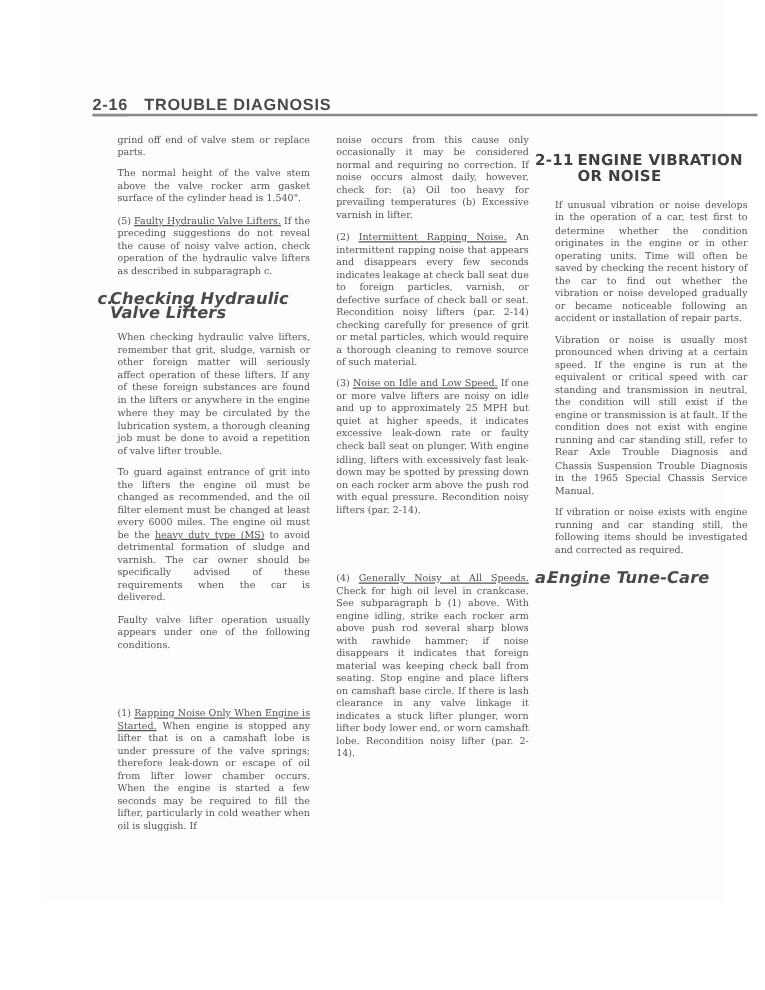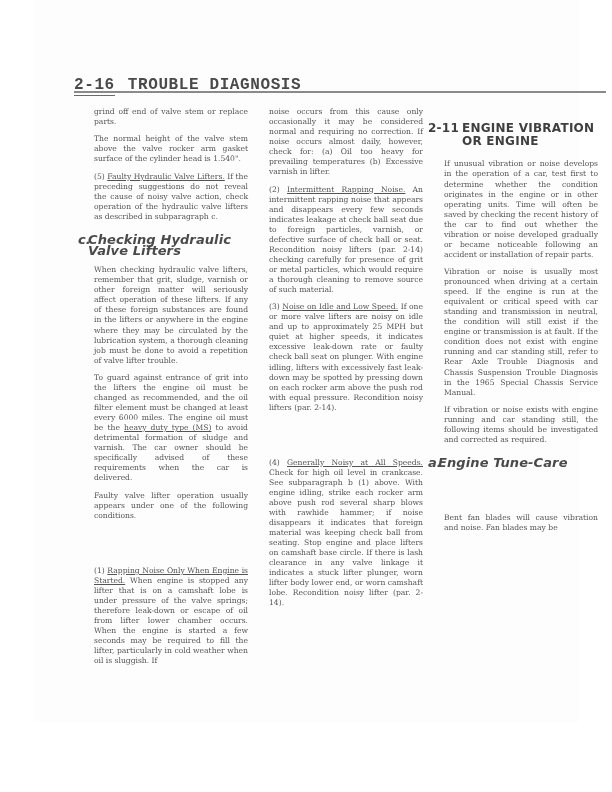--- a/index.html
+++ b/index.html
@@ -27,23 +27,23 @@
 
   
   #header {
     position: absolute;
     left: 40px;
     top: 76px;
     width: 532px;
     height: 20px;
   }
   #header .hdr-line {
-    font-family: Liberation Mono, monospace;
+    font-family: Liberation Sans, sans-serif;
     font-weight: bold;
-    font-size: 16px;
+    font-size: 13px;
     letter-spacing: 0.6px;
     color: #4a4a4a;
     white-space: nowrap;
   }
   #header .pagenum {
     display: inline-block;
     border-bottom: 1.6px solid #6a6a6a;
     padding-bottom: 1px;
   }
   #header .hdr-title {
@@ -170,28 +170,27 @@
       <p class="p">noise occurs from this cause only occasionally it may be considered normal and requiring no correction. If noise occurs almost daily, however, check for: (a) Oil too heavy for prevailing temperatures (b) Excessive varnish in lifter.</p>
       <p class="p"><span>(2) </span><span class="lead">Intermittent Rapping Noise.</span><span> An intermittent rapping noise that appears and disappears every few seconds indicates leakage at check ball seat due to foreign particles, varnish, or defective surface of check ball or seat. Recondition noisy lifters (par. 2-14) checking carefully for presence of grit or metal particles, which would require a thorough cleaning to remove source of such material.</span></p>
       <p class="p"><span>(3) </span><span class="lead">Noise on Idle and Low Speed.</span><span> If one or more valve lifters are noisy on idle and up to approximately 25 MPH but quiet at higher speeds, it indicates excessive leak-down rate or faulty check ball seat on plunger. With engine idling, lifters with excessively fast leak-down may be spotted by pressing down on each rocker arm above the push rod with equal pressure. Recondition noisy lifters (par. 2-14).</span></p>
       <p class="p"><span>(4) </span><span class="lead">Generally Noisy at All Speeds.</span><span> Check for high oil level in crankcase. See subparagraph b (1) above. With engine idling, strike each rocker arm above push rod several sharp blows with rawhide hammer; if noise disappears it indicates that foreign material was keeping check ball from seating. Stop engine and place lifters on camshaft base circle. If there is lash clearance in any valve linkage it indicates a stuck lifter plunger, worn lifter body lower end, or worn camshaft lobe. Recondition noisy lifter (par. 2-14).</span></p>
     </div>
 
     <div class="col">
 
       <div class="section-head">
         <span class="num">2-11</span><span>ENGINE VIBRATION</span>
-        <span class="ttl2">OR ENGINE</span>
+        <span class="ttl2">OR NOISE</span>
       </div>
 
       <p class="p">If unusual vibration or noise develops in the operation of a car, test first to determine whether the condition originates in the engine or in other operating units. Time will often be saved by checking the recent history of the car to find out whether the vibration or noise developed gradually or became noticeable following an accident or installation of repair parts.</p>
       <p class="p">Vibration or noise is usually most pronounced when driving at a certain speed. If the engine is run at the equivalent or critical speed with car standing and transmission in neutral, the condition will still exist if the engine or transmission is at fault. If the condition does not exist with engine running and car standing still, refer to Rear Axle Trouble Diagnosis and Chassis Suspension Trouble Diagnosis in the 1965 Special Chassis Service Manual.</p>
       <p class="p">If vibration or noise exists with engine running and car standing still, the following items should be investigated and corrected as required.</p>
 
       <p class="subhead"><span class="ind">a.</span><span>Engine Tune-Care</span></p>
 
 
 
-      <p class="p">Bent fan blades will cause vibration and noise. Fan blades may be</p>
     </div>
 
   </div>
 </div>
 
 </body></html>

